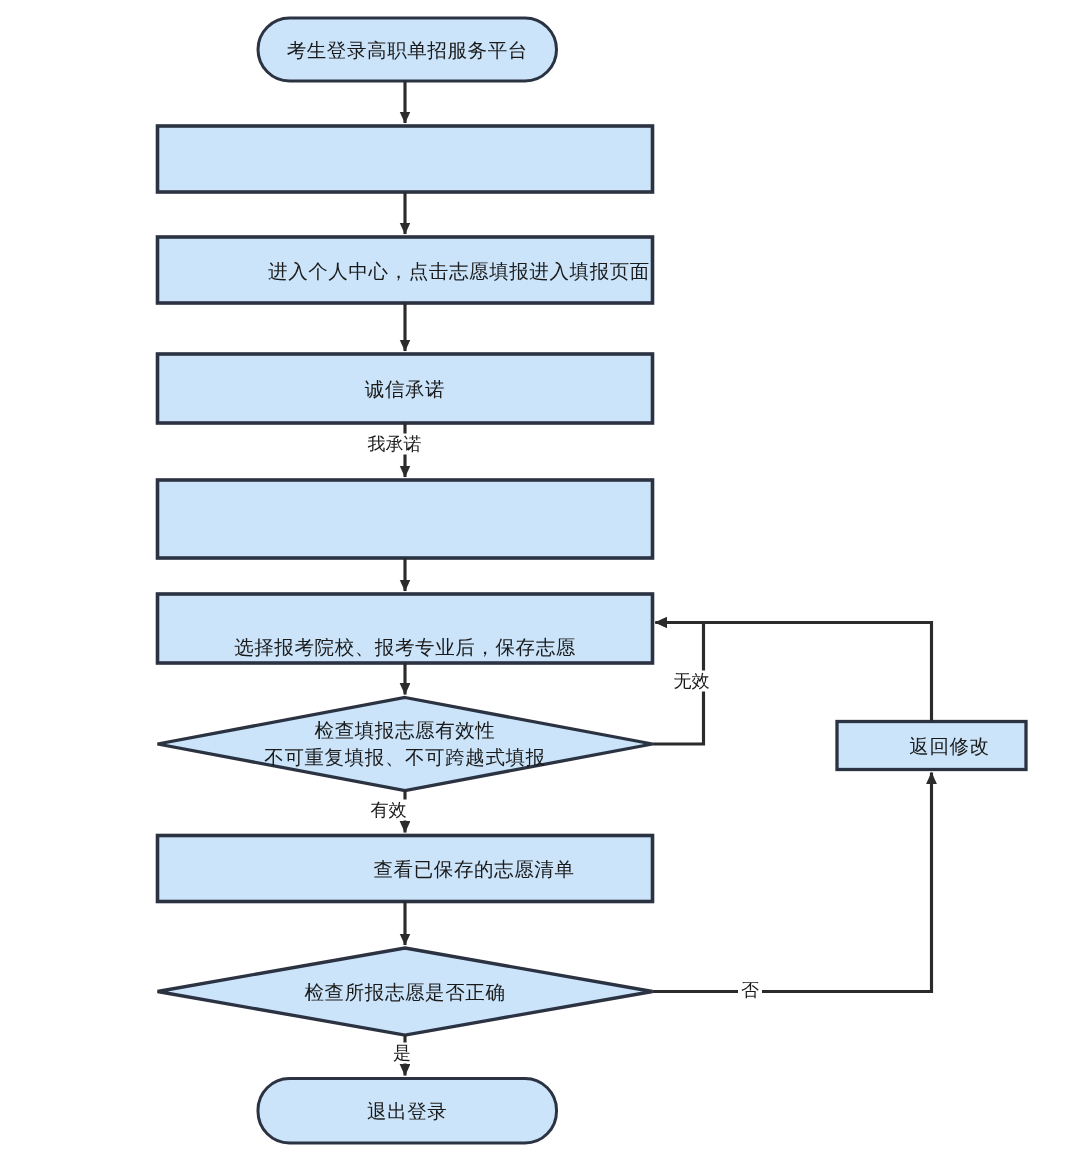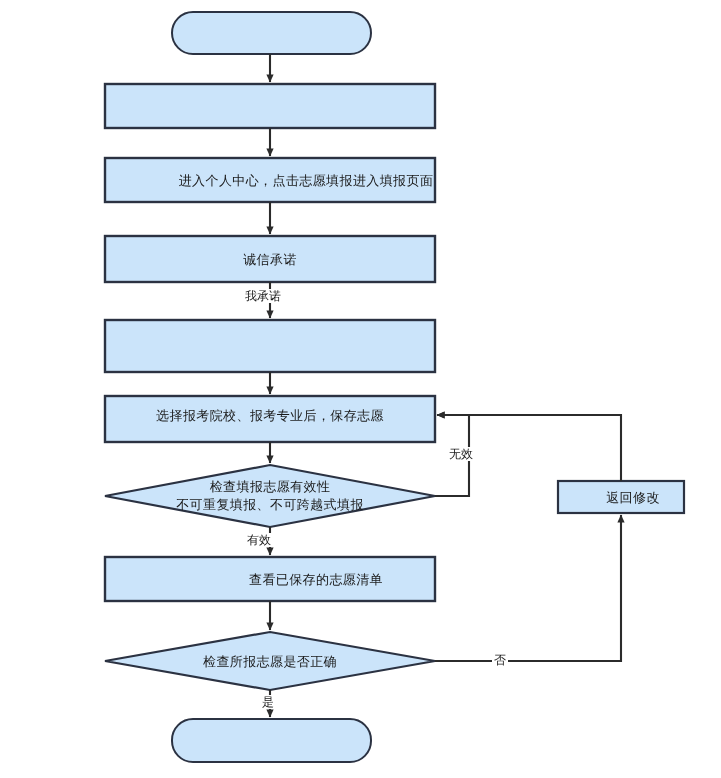--- a/index.html
+++ b/index.html
@@ -125,38 +125,40 @@
       <line x1="270" y1="601" x2="270" y2="630" marker-end="url(#arrowhead)"></line>
 
       <path d="M435,661 L621,661 L621,515" marker-end="url(#arrowhead)"></path>
 
       <path d="M621,481 L621,415 L437,415" marker-end="url(#arrowhead)"></path>
 
       <line x1="270" y1="690" x2="270" y2="717" marker-end="url(#arrowhead)"></line>
     </g>
   </svg>
 
+  <div class="node-label" style="left:172px; top:12px; width:199px; height:42px;">考生登录高职单招服务平台</div>
 
 
   <div class="node-label" style="left:105px; top:158px; width:346px; height:44px;padding-left:28px;">进入个人中心，点击志愿填报进入填报页面</div>
 
   <div class="node-label" style="left:105px; top:236px; width:330px; height:46px;font-family:Liberation Serif, serif;">诚信承诺</div>
 
 
-  <div class="node-label" style="left:105px; top:392px; width:330px; height:46px;">选择报考院校、报考专业后，保存志愿</div>
+  <div class="node-label" style="left:105px; top:408px; width:330px; height:46px;">选择报考院校、报考专业后，保存志愿</div>
 
   <div class="node-label" style="left:105px; top:468px; width:330px; height:56px; line-height:18px;">检查填报志愿有效性
 不可重复填报、不可跨越式填报</div>
 
   <div class="node-label" style="left:105px; top:557px; width:330px; height:44px;padding-left:46px;">查看已保存的志愿清单</div>
 
   <div class="node-label" style="left:105px; top:632px; width:330px; height:58px;">检查所报志愿是否正确</div>
 
   <div class="node-label" style="left:558px; top:481px; width:126px; height:32px;margin-left:12px;">返回修改</div>
 
+  <div class="node-label" style="left:172px; top:719px; width:199px; height:43px;">退出登录</div>
 
   <div class="edge-label" style="left:243px; top:289px;">我承诺</div>
 
   <div class="edge-label" style="left:447px; top:447px;">无效</div>
 
   <div class="edge-label" style="left:245px; top:533px;">有效</div>
 
   <div class="edge-label" style="left:492px; top:653px;">否</div>
 
   <div class="edge-label" style="left:260px; top:695px;">是</div>

